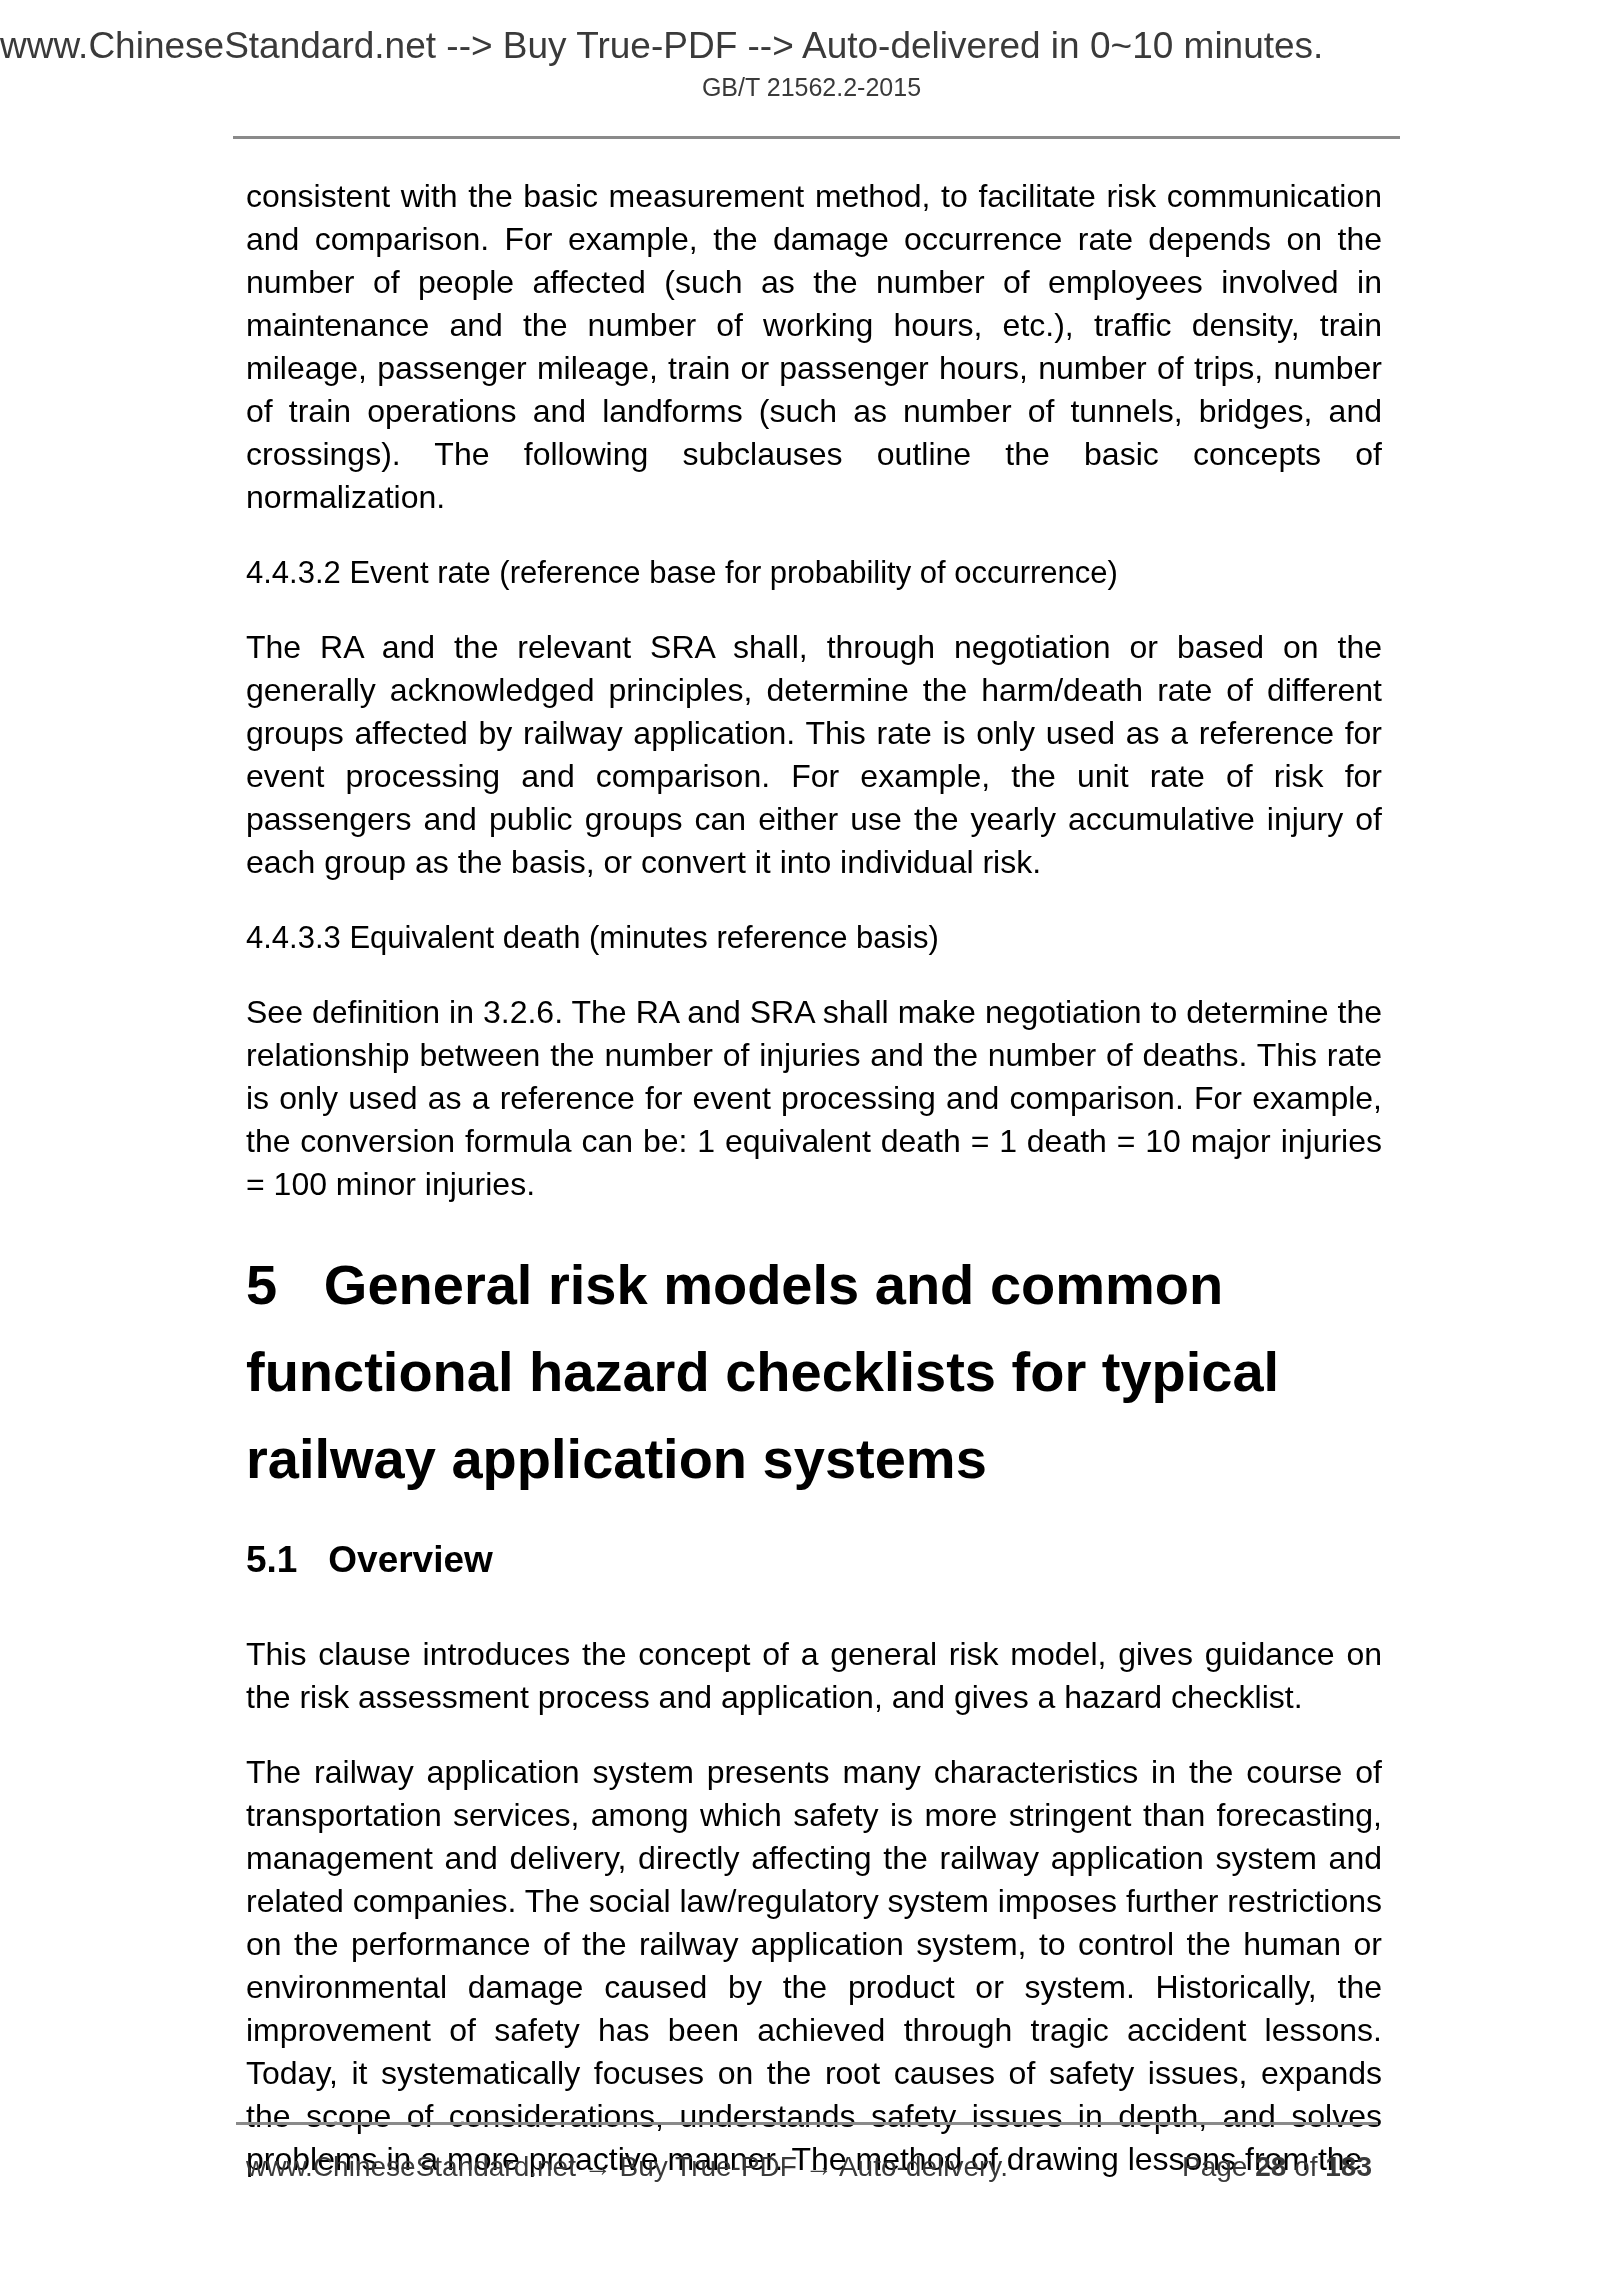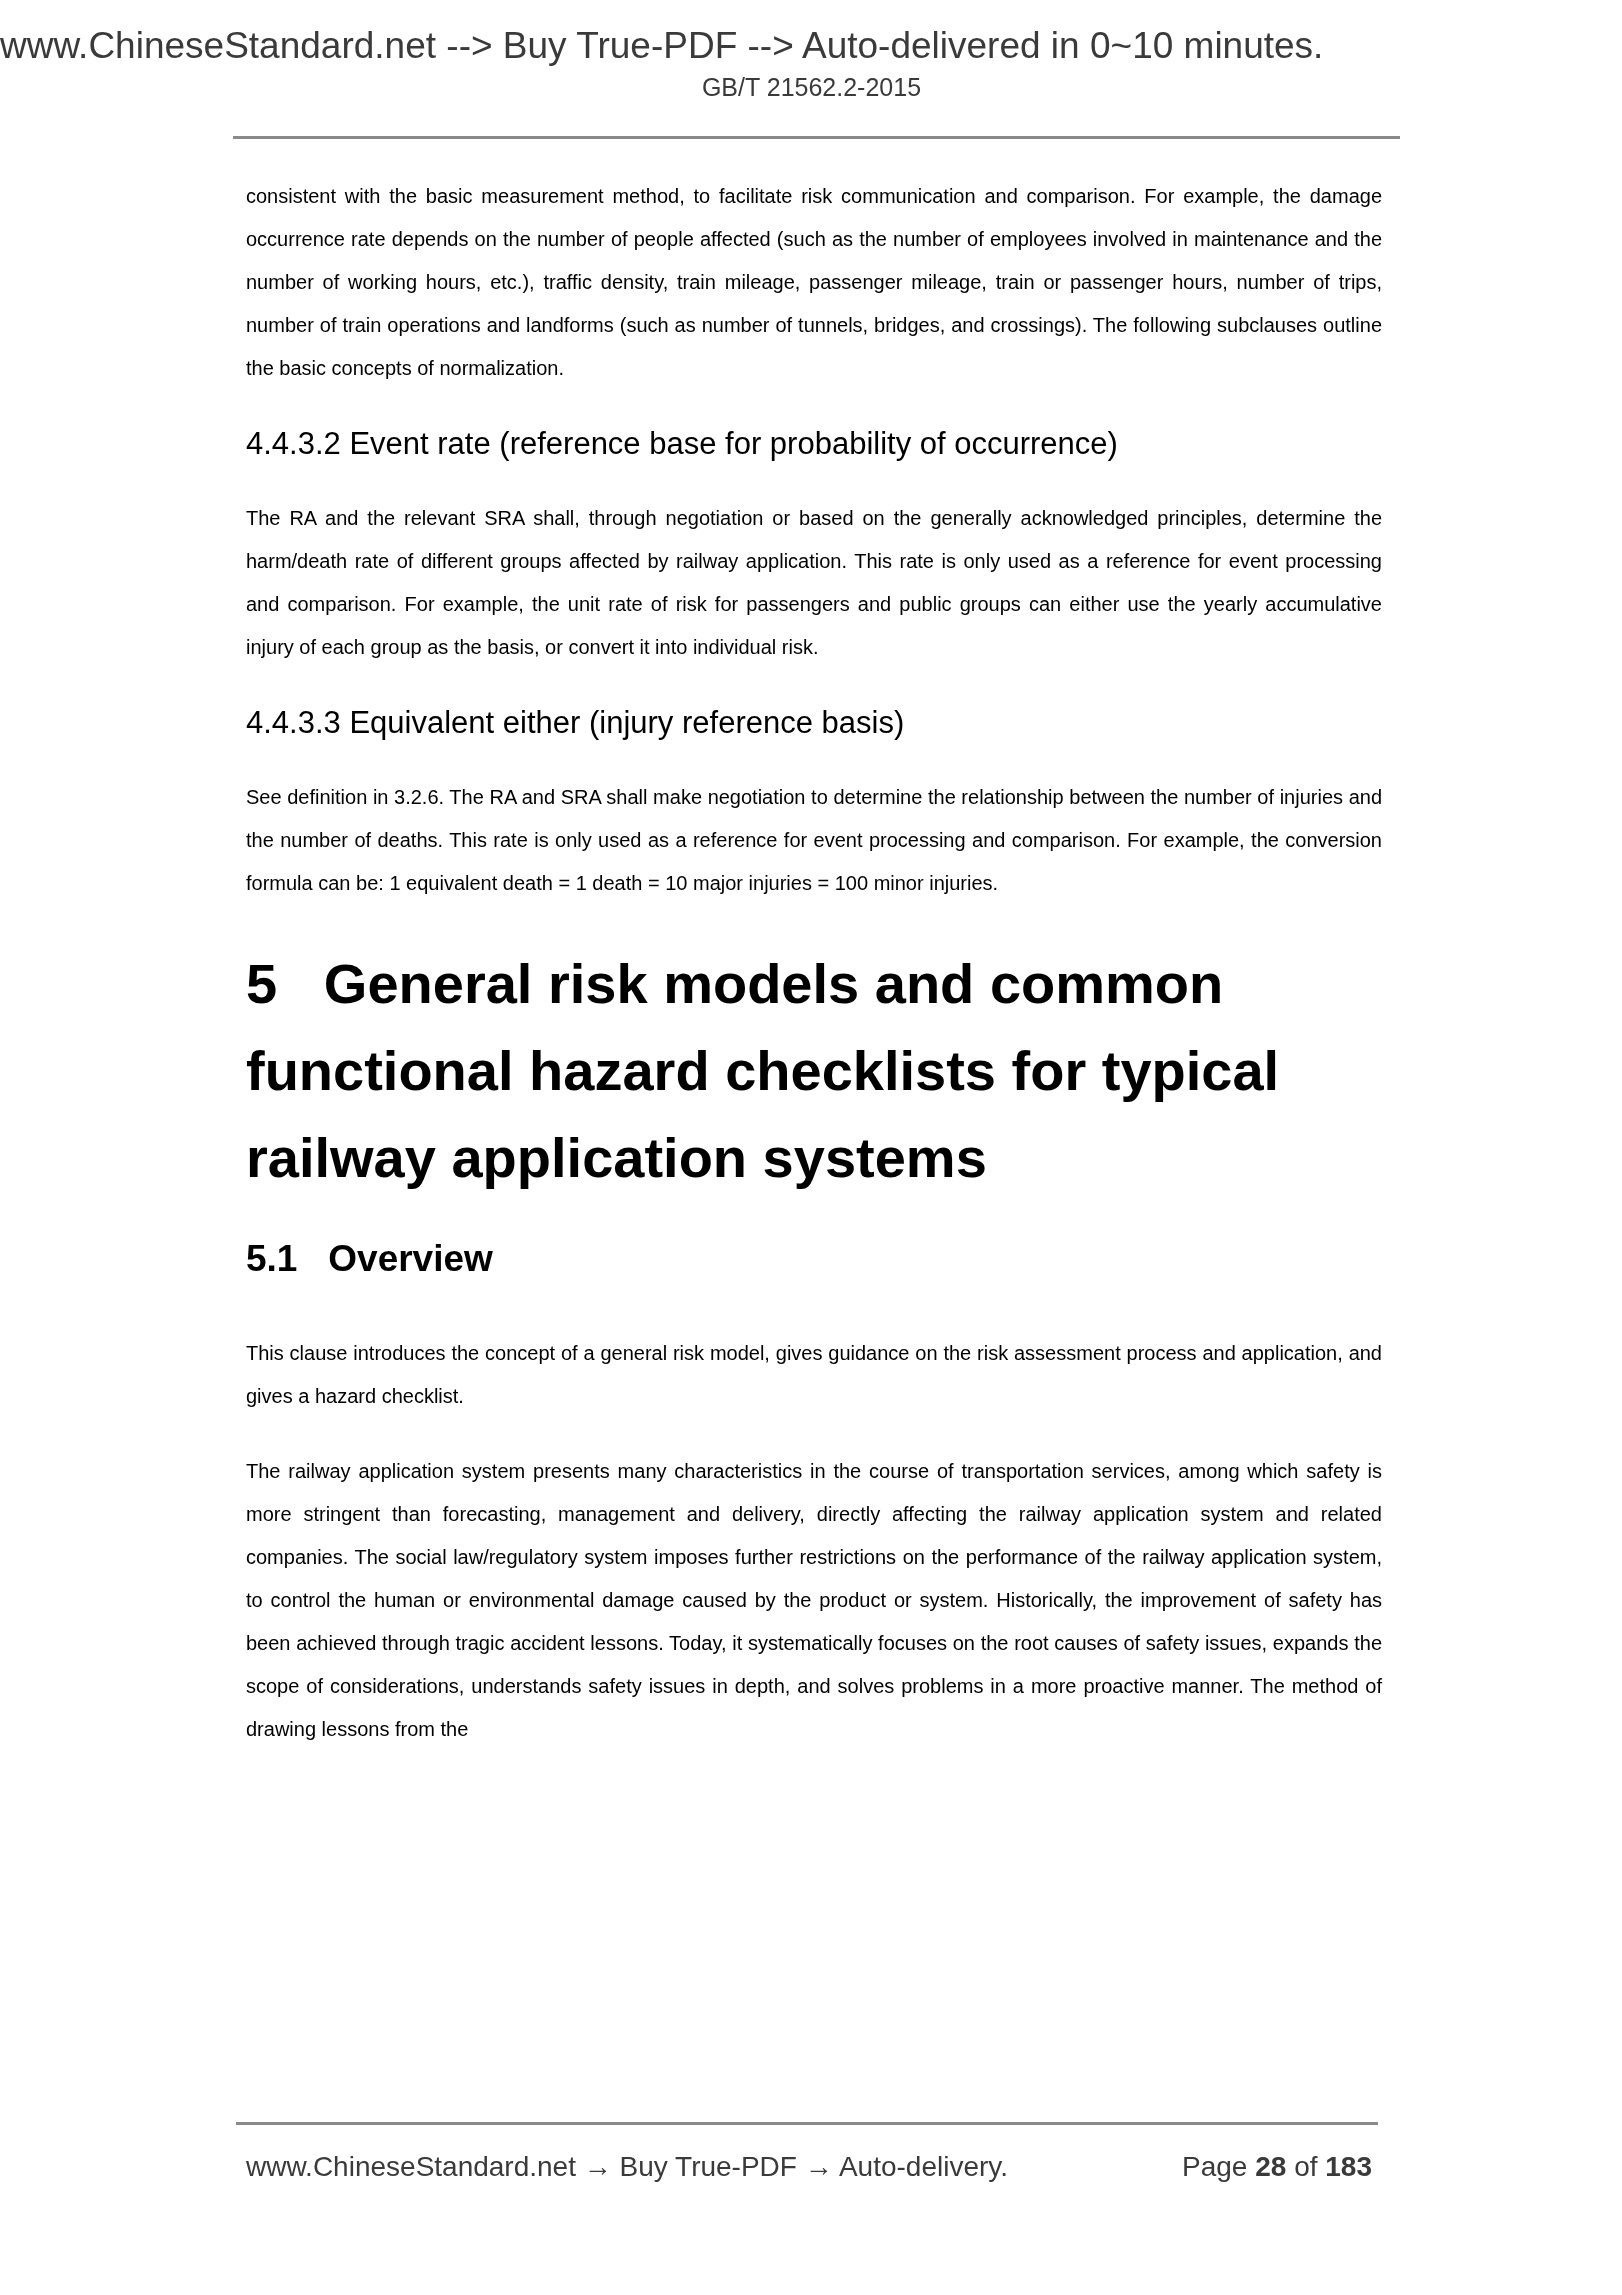--- a/index.html
+++ b/index.html
@@ -4,21 +4,21 @@
 <style>
   html, body { margin: 0; padding: 0; background: #ffffff; }
   body { width: 1623px; height: 2295px; position: relative; overflow: hidden;
          font-family: "Liberation Sans", sans-serif; color: #000; }
   .top-banner { position: absolute; left: 0; width: 1284px; top: 25px; text-align: left;
                 font-size: 37px; color: #3a3a3a; white-space: nowrap; }
   .doc-code { position: absolute; left: 0; width: 1623px; top: 73px; text-align: center;
               font-size: 25px; color: #3a3a3a; }
   .header-rule { position: absolute; left: 233px; width: 1167px; top: 136px; height: 2.5px; background: #8a8a8a; }
   .content { position: absolute; left: 246px; top: 175px; width: 1136px; }
-  p.para { margin: 0; font-size: 20px; line-height: 43px; text-align: justify; }
+  p.para { margin: 0; font-size: 32px; line-height: 43px; text-align: justify; }
   h4.sub { margin: 0; font-size: 31px; font-weight: normal; line-height: 43px; }
   h1.clause { margin: 0; font-size: 56px; font-weight: bold; line-height: 87px; }
   h2.section { margin: 0; font-size: 37px; font-weight: bold; line-height: 50px; }
   .gap-s { height: 32px; } .gap-m { height: 35px; }
   .footer-rule { position: absolute; left: 236px; width: 1142px; top: 2122px; height: 2.5px; background: #8a8a8a; }
   .footer { position: absolute; left: 246px; top: 2151px; width: 1136px; font-size: 28px; color: #3a3a3a; }
   .footer .left { position: absolute; left: 0; top: 0; white-space: nowrap; }
   .footer .left a { color: #3a3a3a; }
   .footer .right { position: absolute; right: 10px; top: 0; white-space: nowrap; text-align: center; }
   .footer .right b { font-weight: bold; }
@@ -30,21 +30,21 @@
 <div class="doc-code">GB/T 21562.2-2015</div>
 <div class="header-rule"></div>
 
 <div class="content">
   <p class="para">consistent with the basic measurement method, to facilitate risk communication and comparison. For example, the damage occurrence rate depends on the number of people affected (such as the number of employees involved in maintenance and the number of working hours, etc.), traffic density, train mileage, passenger mileage, train or passenger hours, number of trips, number of train operations and landforms (such as number of tunnels, bridges, and crossings). The following subclauses outline the basic concepts of normalization.</p>
   <div class="gap-s"></div>
   <h4 class="sub">4.4.3.2 Event rate (reference base for probability of occurrence)</h4>
   <div class="gap-s"></div>
   <p class="para">The RA and the relevant SRA shall, through negotiation or based on the generally acknowledged principles, determine the harm/death rate of different groups affected by railway application. This rate is only used as a reference for event processing and comparison. For example, the unit rate of risk for passengers and public groups can either use the yearly accumulative injury of each group as the basis, or convert it into individual risk.</p>
   <div class="gap-s"></div>
-  <h4 class="sub">4.4.3.3 Equivalent either (injury reference basis)</h4>
+  <h4 class="sub">4.4.3.3 Equivalent death (minutes reference basis)</h4>
   <div class="gap-s"></div>
   <p class="para">See definition in 3.2.6. The RA and SRA shall make negotiation to determine the relationship between the number of injuries and the number of deaths. This rate is only used as a reference for event processing and comparison. For example, the conversion formula can be: 1 equivalent death = 1 death = 10 major injuries = 100 minor injuries.</p>
   <div class="gap-m"></div>
   <h1 class="clause">
     <span>5</span>&nbsp;&nbsp;&nbsp;<span>General risk models and common functional hazard checklists for typical railway application systems</span>
   </h1>
   <div style="height:33px"></div>
   <h2 class="section">
     <span>5.1</span>&nbsp;&nbsp;&nbsp;<span>Overview</span>
   </h2>

